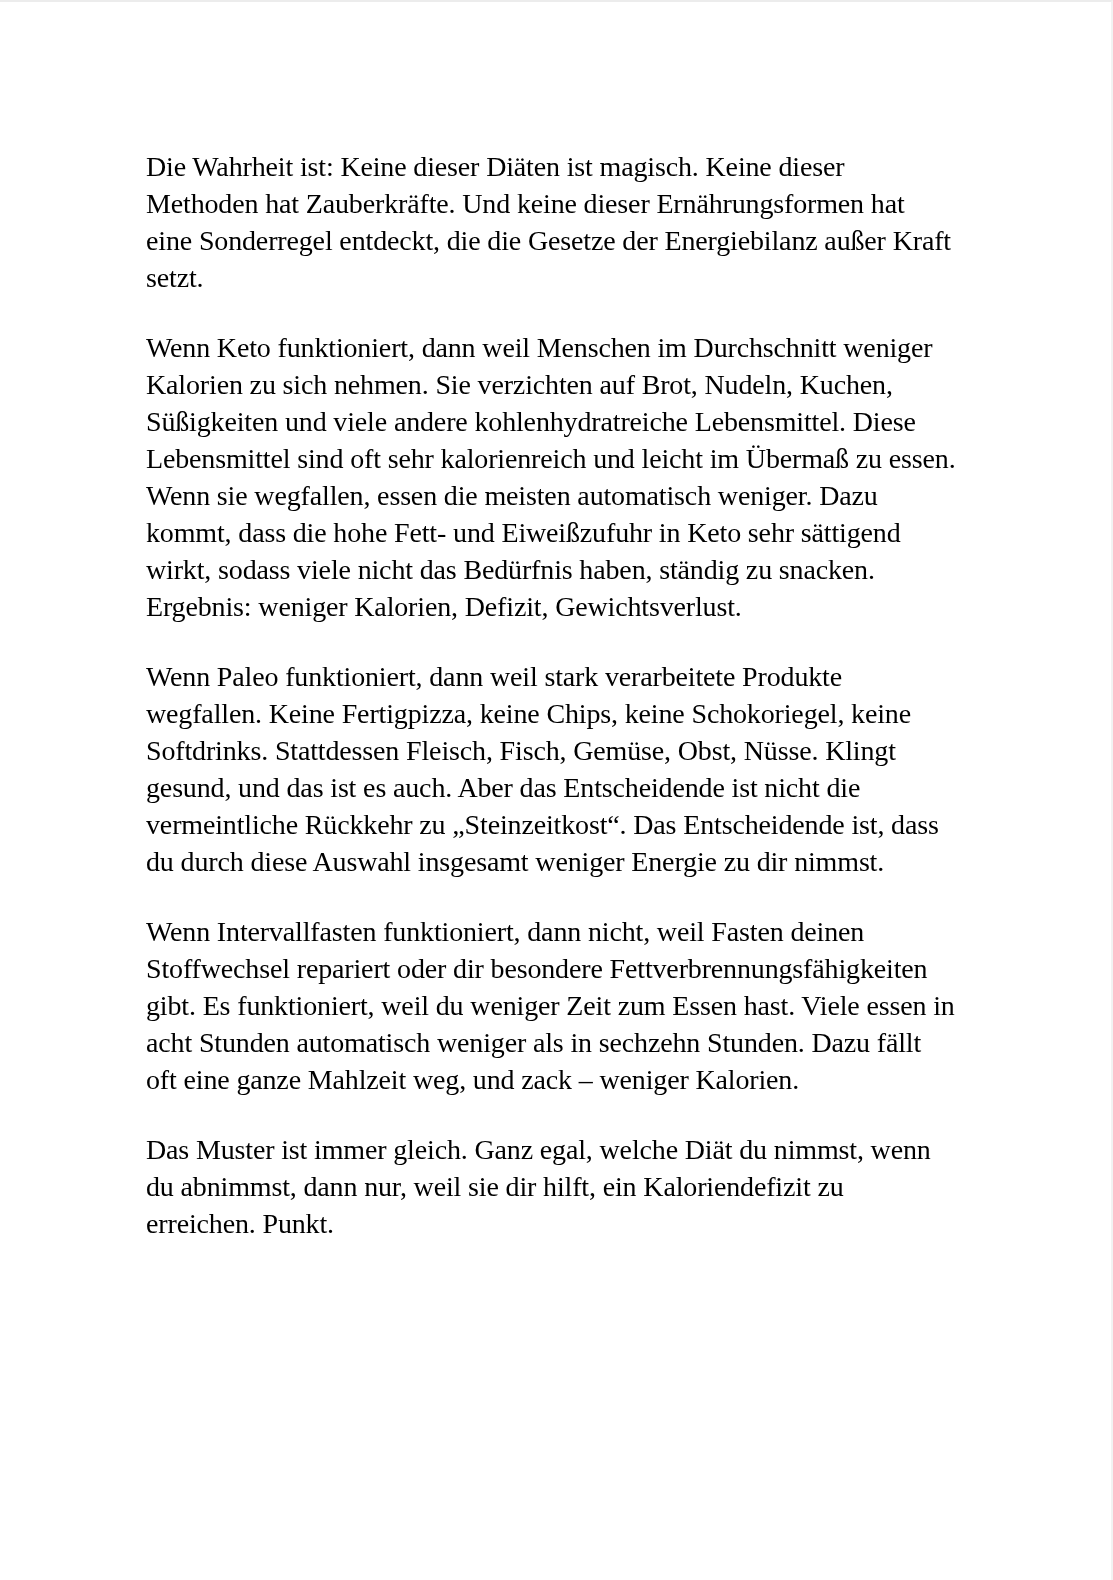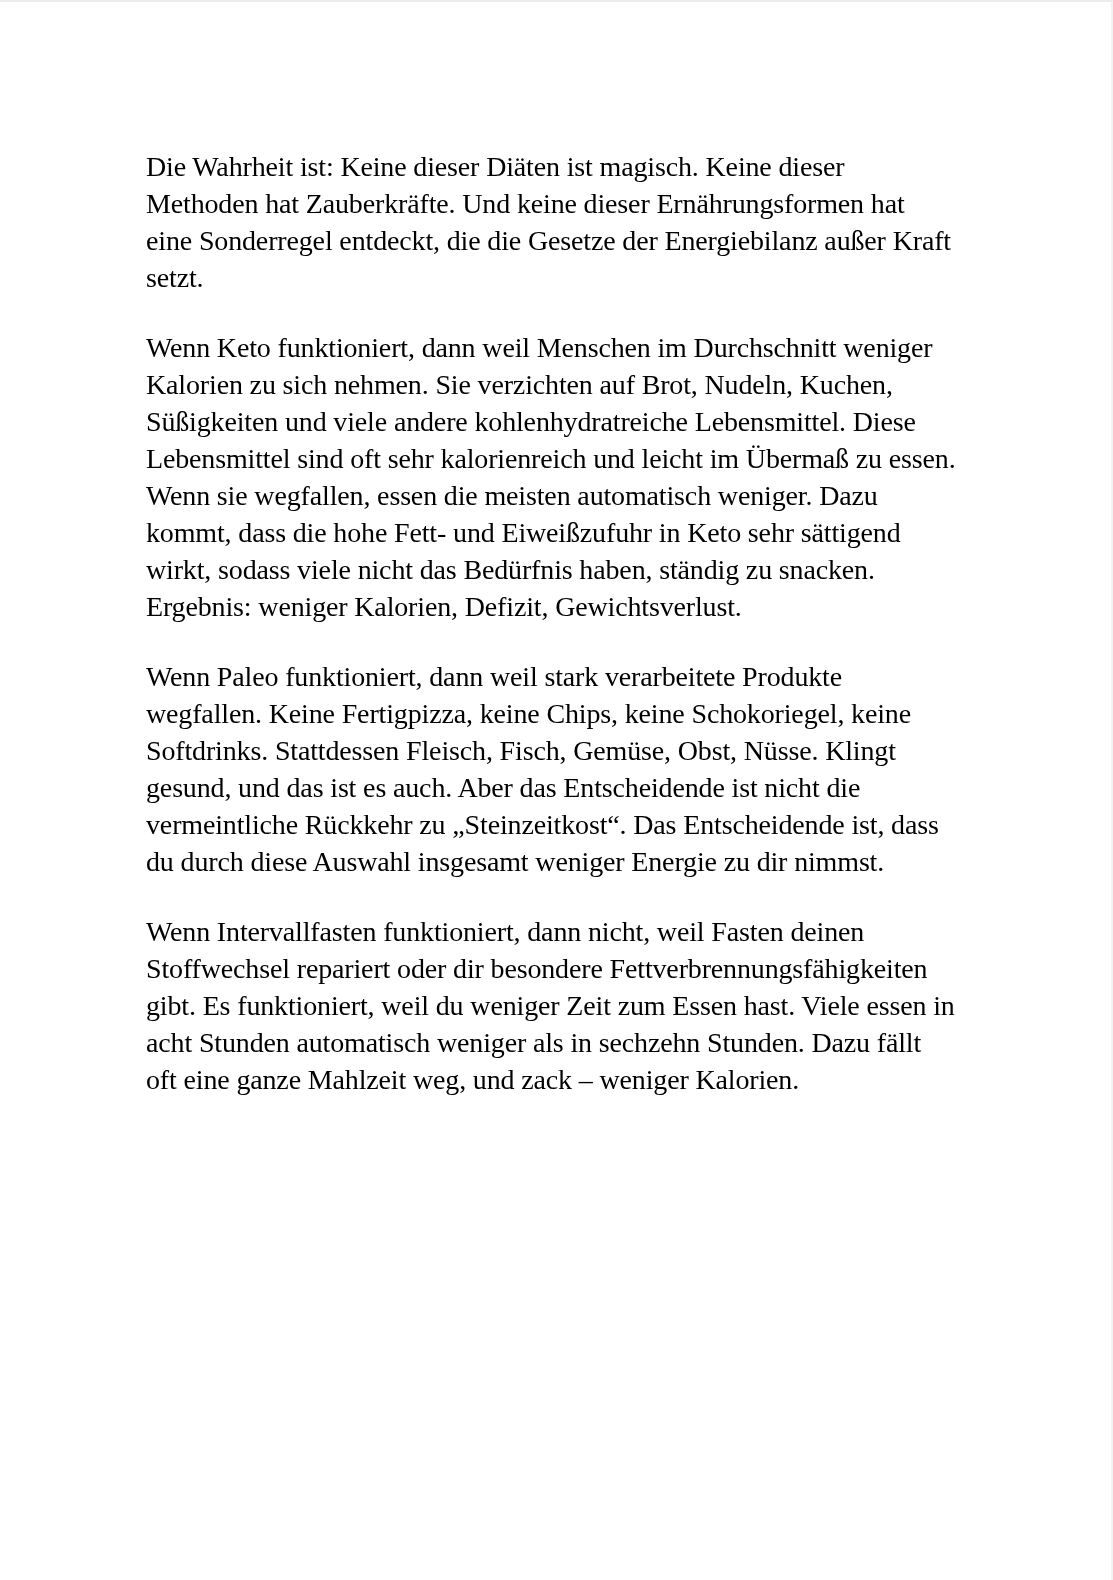--- a/index.html
+++ b/index.html
@@ -41,14 +41,15 @@
   </style>
 </head>
 <body>
 
 <div class="page">
   <div class="content">
     <p>Die Wahrheit ist: Keine dieser Diäten ist magisch. Keine dieser Methoden hat Zauberkräfte. Und keine dieser Ernährungsformen hat eine Sonderregel entdeckt, die die Gesetze der Energiebilanz außer Kraft setzt.</p>
     <p>Wenn Keto funktioniert, dann weil Menschen im Durchschnitt weniger Kalorien zu sich nehmen. Sie verzichten auf Brot, Nudeln, Kuchen, Süßigkeiten und viele andere kohlenhydratreiche Lebensmittel. Diese Lebensmittel sind oft sehr kalorienreich und leicht im Übermaß zu essen. Wenn sie wegfallen, essen die meisten automatisch weniger. Dazu kommt, dass die hohe Fett- und Eiweißzufuhr in Keto sehr sättigend wirkt, sodass viele nicht das Bedürfnis haben, ständig zu snacken. Ergebnis: weniger Kalorien, Defizit, Gewichtsverlust.</p>
     <p>Wenn Paleo funktioniert, dann weil stark verarbeitete Produkte wegfallen. Keine Fertigpizza, keine Chips, keine Schokoriegel, keine Softdrinks. Stattdessen Fleisch, Fisch, Gemüse, Obst, Nüsse. Klingt gesund, und das ist es auch. Aber das Entscheidende ist nicht die vermeintliche Rückkehr zu „Steinzeitkost“. Das Entscheidende ist, dass du durch diese Auswahl insgesamt weniger Energie zu dir nimmst.</p>
     <p>Wenn Intervallfasten funktioniert, dann nicht, weil Fasten deinen Stoffwechsel repariert oder dir besondere Fettverbrennungsfähigkeiten gibt. Es funktioniert, weil du weniger Zeit zum Essen hast. Viele essen in acht Stunden automatisch weniger als in sechzehn Stunden. Dazu fällt oft eine ganze Mahlzeit weg, und zack – weniger Kalorien.</p>
+    <p>Das Muster ist immer gleich. Ganz egal, welche Diät du nimmst, wenn du abnimmst, dann nur, weil sie dir hilft, ein Kaloriendefizit zu erreichen. Punkt.</p>
   </div>
 </div>
 
 </body></html>

